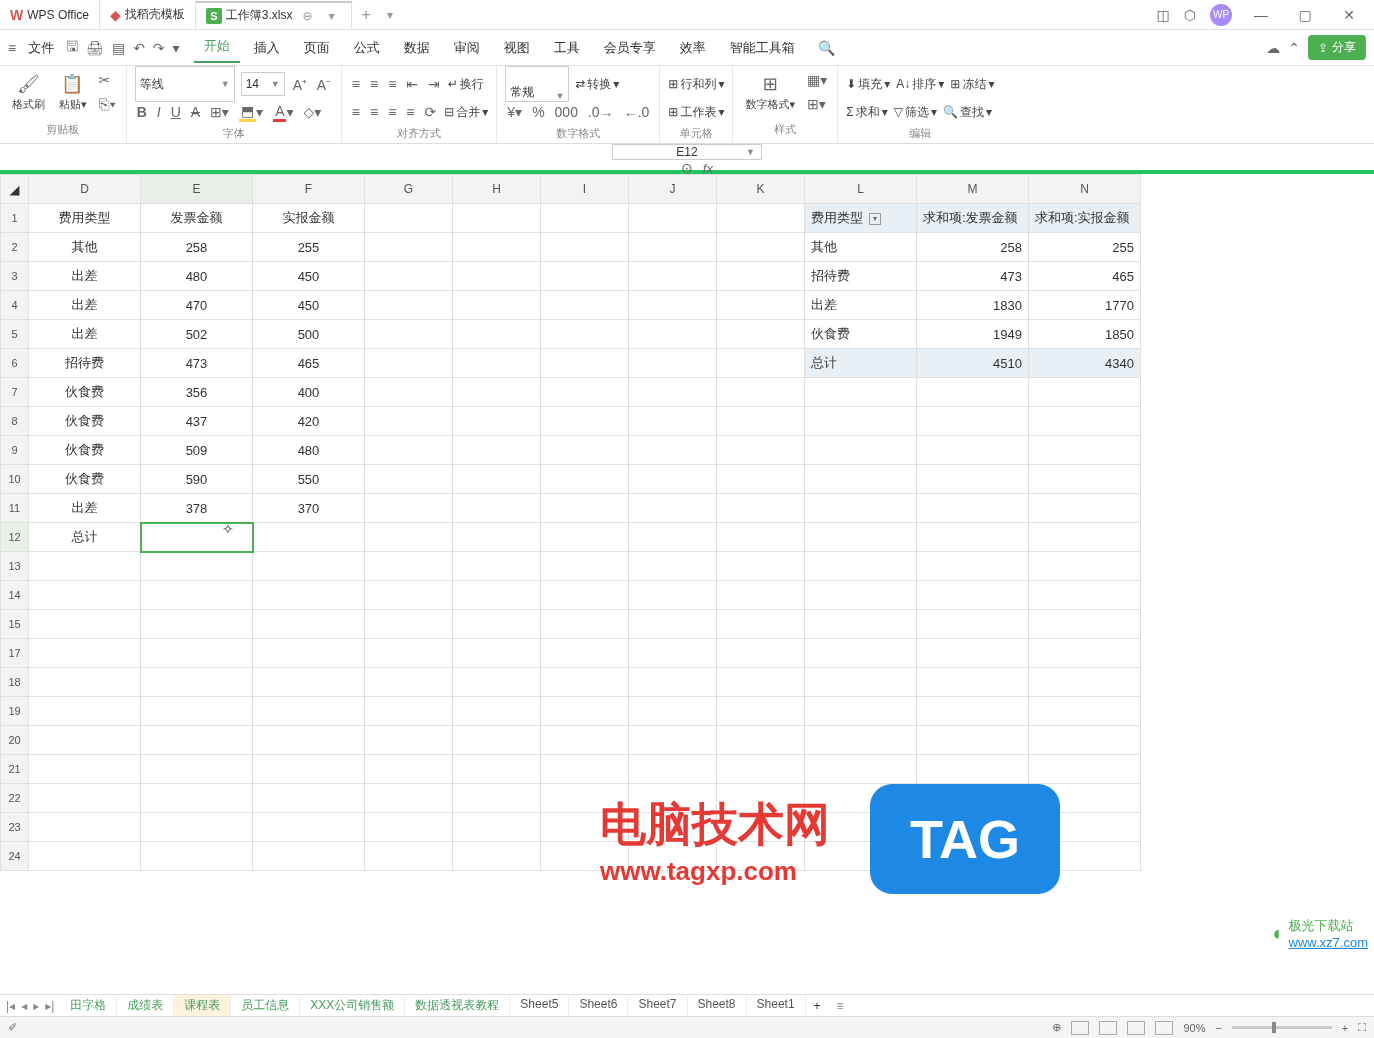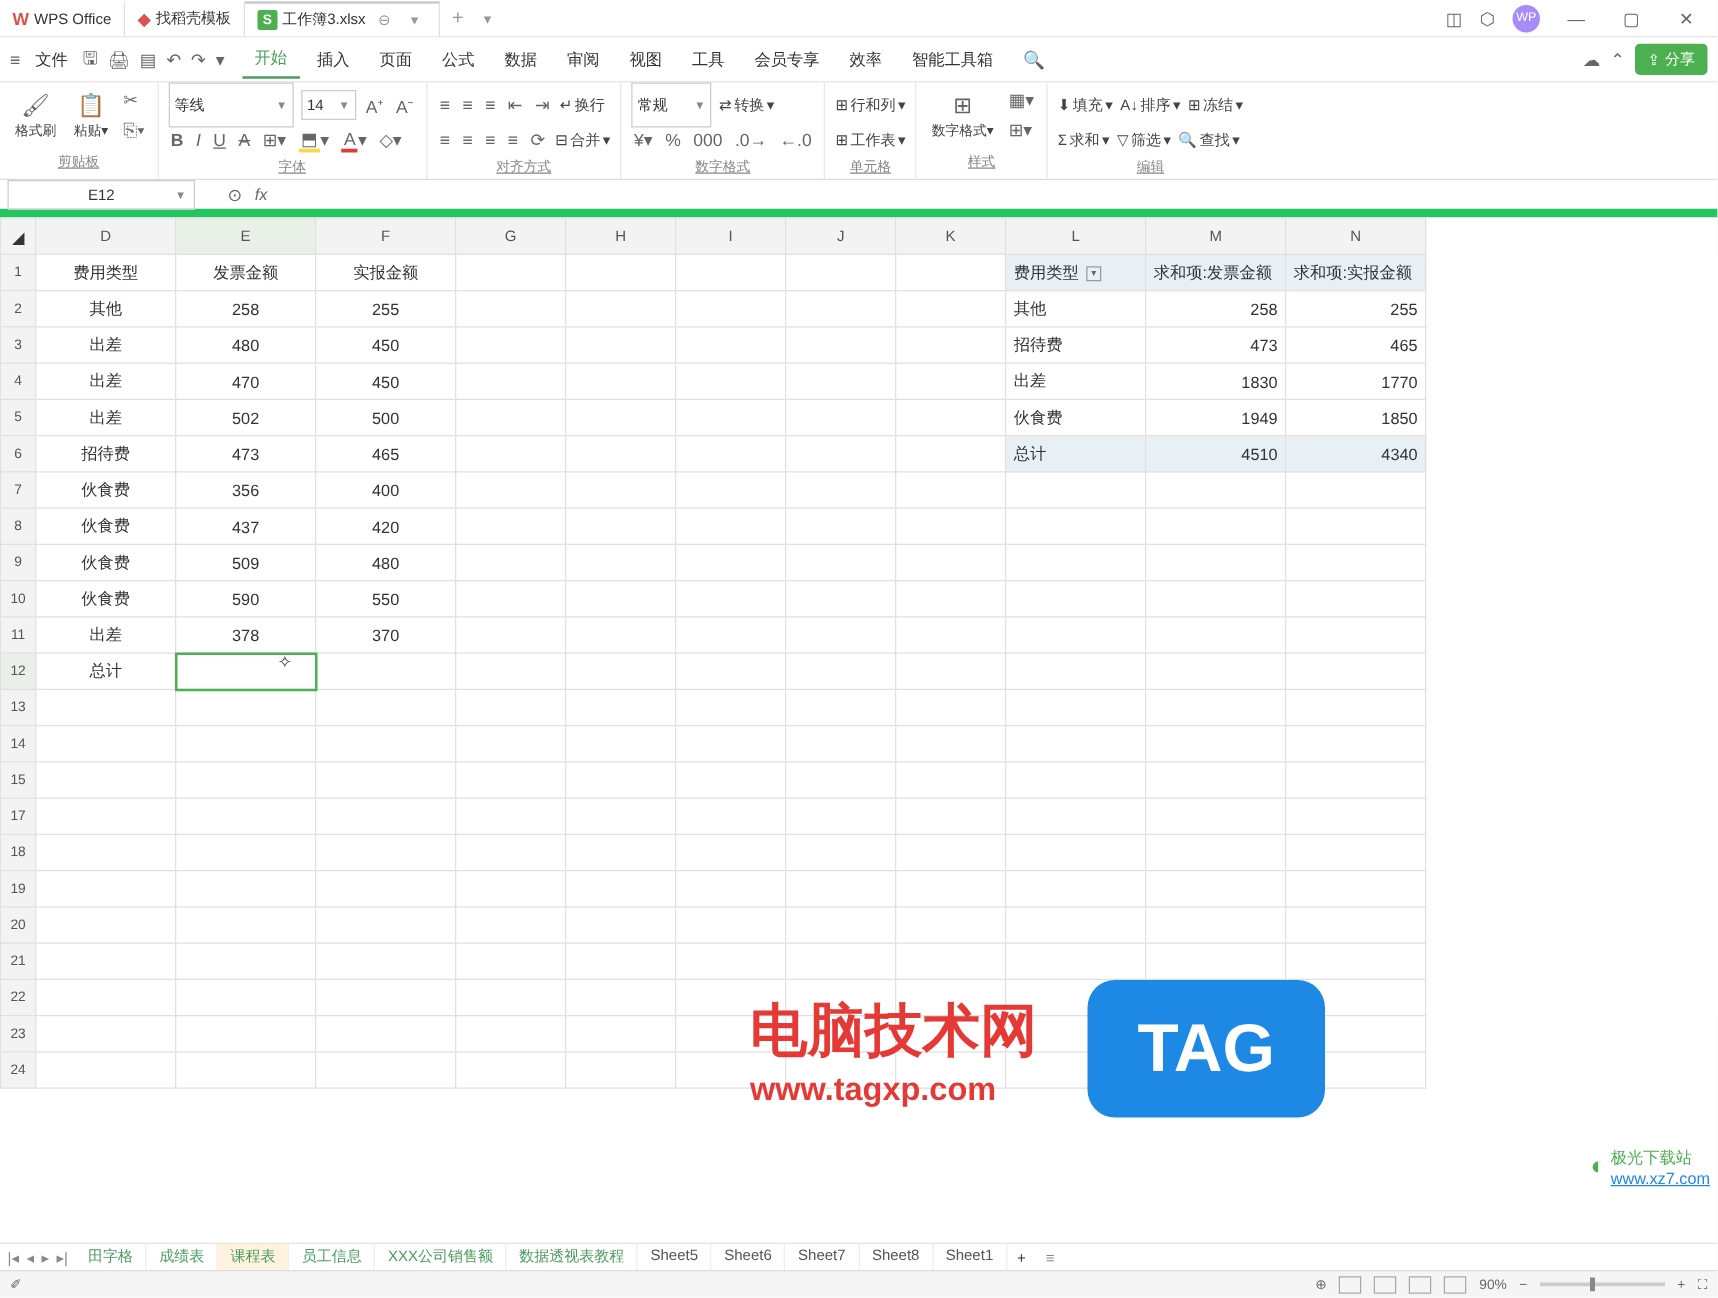--- a/index.html
+++ b/index.html
@@ -23,33 +23,33 @@
 .menu-sm-icon { color: #666; font-size: 14px; }
 .menu-item { padding: 4px 10px; color: #333; font-size: 13px; cursor: pointer; }
 .menu-item.active { color: #4a9d5f; border-bottom: 2px solid #4a9d5f; padding-bottom: 6px; }
 .menubar-right { margin-left: auto; display: flex; gap: 8px; align-items: center; }
 .share-btn { background: #4caf50; color: #fff; padding: 4px 10px; border-radius: 4px; font-size: 12px; display: flex; align-items: center; gap: 4px; }
 
 
 .ribbon { height: 78px; background: #fff; display: flex; border-bottom: 1px solid #ddd; }
 .ribbon-group { display: flex; flex-direction: column; padding: 4px 8px; border-right: 1px solid #e8e8e8; }
 .ribbon-row { display: flex; align-items: center; gap: 6px; min-height: 28px; }
-.ribbon-label { font-size: 11px; color: #888; text-align: center; margin-top: auto; padding-bottom: 2px; text-decoration: underline; }
+.ribbon-label { font-size: 11px; color: #888; text-align: center; margin-top: auto; padding-bottom: 2px; }
 .rb-big { display: flex; flex-direction: column; align-items: center; gap: 2px; font-size: 11px; color: #444; padding: 2px 4px; }
 .rb-big-icon { font-size: 18px; color: #666; }
 .rb-sm { color: #666; font-size: 14px; padding: 2px; display: flex; align-items: center; }
 .rb-sm-txt { font-size: 12px; color: #444; display: flex; align-items: center; gap: 2px; }
 .font-select { border: 1px solid #ccc; height: 36px; padding: 0 4px; font-size: 12px; min-width: 100px; display: flex; align-items: center; justify-content: space-between; }
 .size-select { border: 1px solid #ccc; height: 24px; width: 44px; padding: 0 4px; font-size: 12px; display: flex; align-items: center; justify-content: space-between; }
 .caret { font-size: 9px; color: #888; }
 .color-underline-y { border-bottom: 3px solid #ffd54f; display: inline-block; padding: 0 2px; }
 .color-underline-r { border-bottom: 3px solid #e53935; display: inline-block; padding: 0 2px; }
 
 
-.formulabar { height: 30px; background: #fff; display: flex; align-items: center; border-bottom: 7px solid #22c55e; }
+.formulabar { height: 30px; background: #fff; display: flex; align-items: center; border-bottom: 4px solid #22c55e; flex-direction: column; }
 .namebox { width: 150px; border: 1px solid #ccc; height: 24px; margin: 0 6px; display: flex; align-items: center; justify-content: center; position: relative; }
 .namebox .caret { position: absolute; right: 6px; }
 .fx-zone { display: flex; align-items: center; gap: 10px; padding-left: 20px; }
 .fx-icon { color: #666; font-size: 13px; font-style: italic; }
 
 
 .sheet-wrap { position: relative; background: #fff; height: calc(100% - 30px - 36px - 78px - 30px - 22px - 22px); overflow: hidden; }
 table.grid { border-collapse: collapse; table-layout: fixed; }
 .grid th, .grid td { border: 1px solid #e0e0e0; height: 29px; font-size: 13px; font-weight: normal; }
 .grid .colhdr { background: #f3f3f3; color: #555; text-align: center; font-size: 12px; height: 20px; }
@@ -213,21 +213,21 @@
       <span class="rb-sm">≡</span>
       <span class="rb-sm">≡</span>
       <span class="rb-sm">⟳</span>
       <span class="rb-sm-txt">⊟ <span>合并</span>▾</span>
     </div>
     <div class="ribbon-label">对齐方式</div>
   </div>
 
   <div class="ribbon-group">
     <div class="ribbon-row">
-      <div class="font-select" style="min-width:64px;">
+      <div class="font-select" style="min-width:64px;align-items:flex-end;">
         <span>常规</span>
           <span class="caret">▼</span>
       </div>
       <span class="rb-sm-txt">⇄ <span>转换</span>▾</span>
     </div>
     <div class="ribbon-row">
       <span class="rb-sm">¥▾</span>
       <span class="rb-sm">%</span>
       <span class="rb-sm">000</span>
       <span class="rb-sm">.0→</span>

